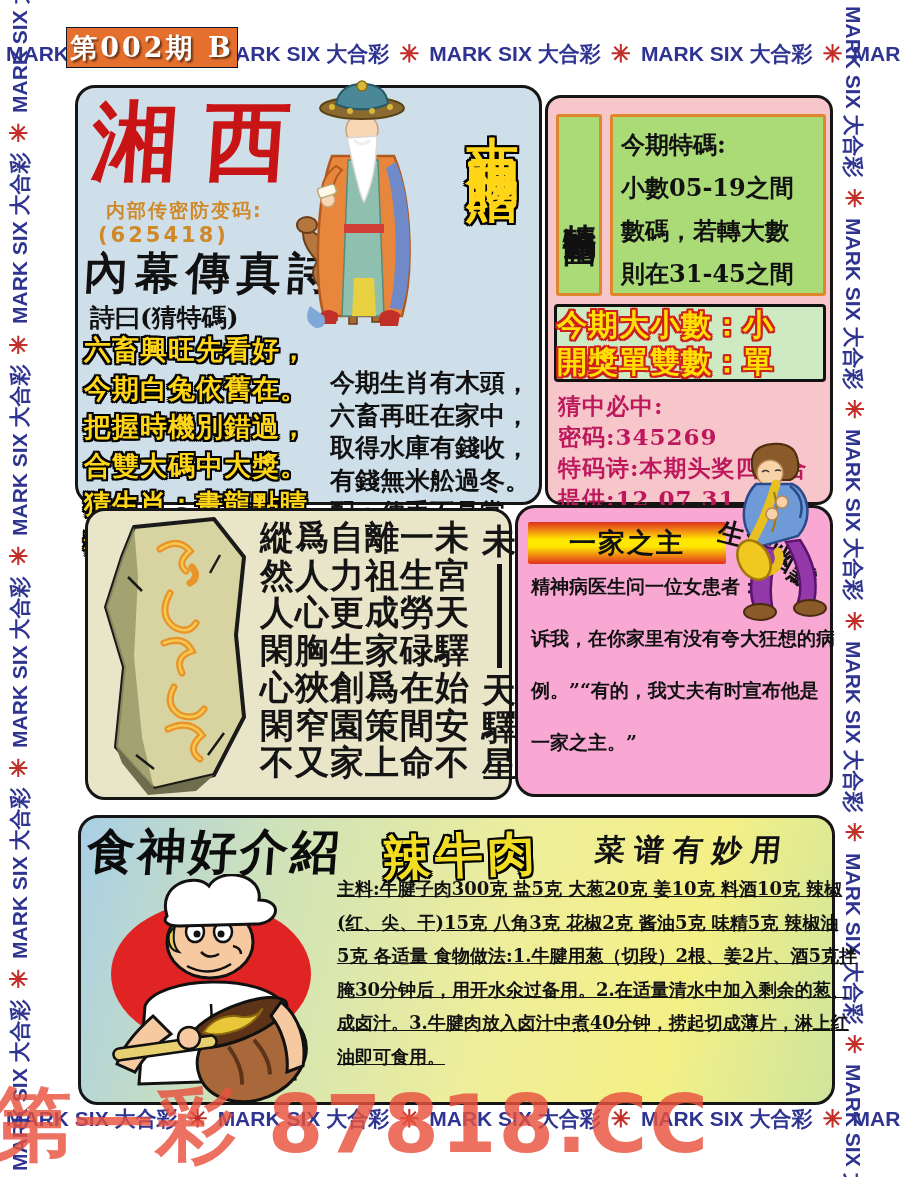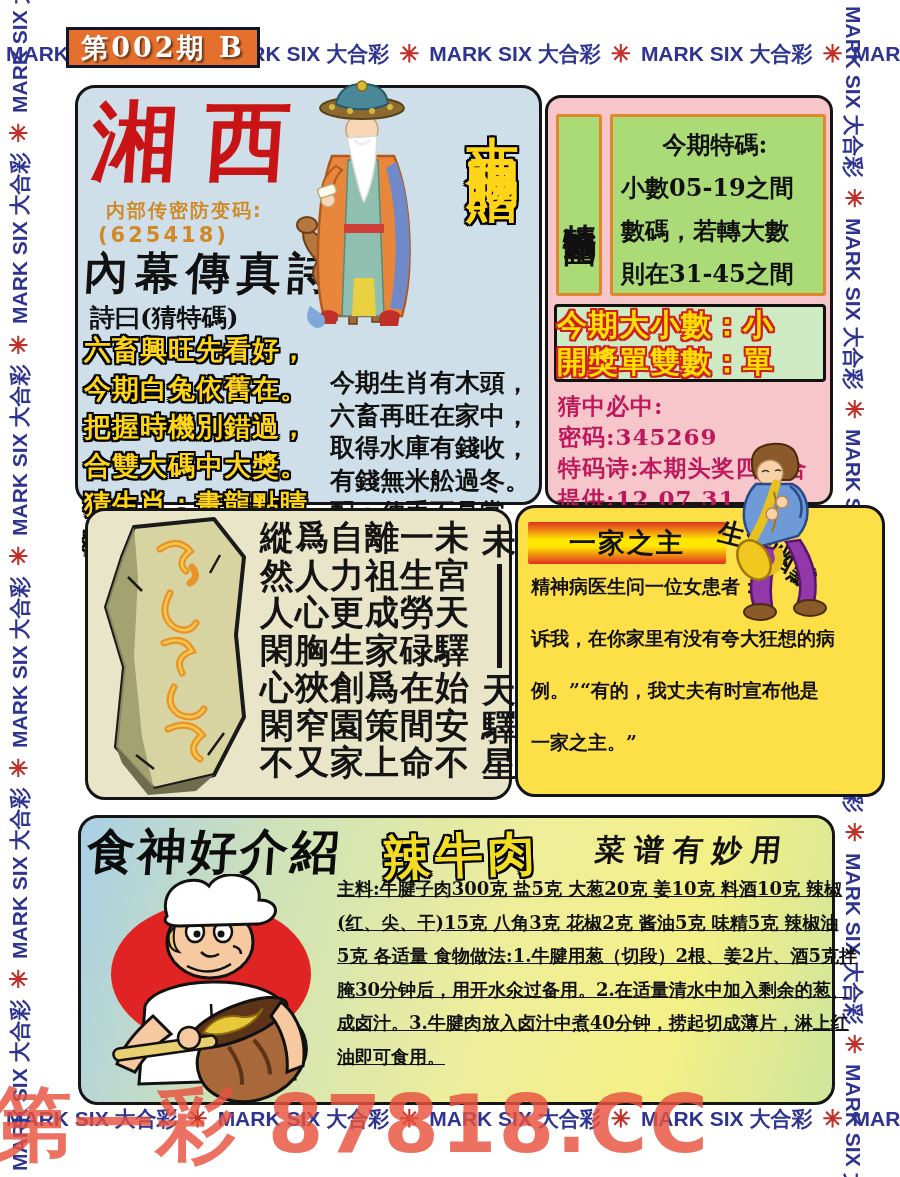--- a/index.html
+++ b/index.html
@@ -13,31 +13,31 @@
   .strip-bottom { left:0; top:1103px; width:900px; }
   .strip-v { width:30px; writing-mode:vertical-rl; text-orientation:sideways; line-height:30px; }
   .strip-left { left:4px; top:0; height:1177px; transform:rotate(180deg); }
   .strip-right { left:839px; top:0; height:1177px; }
   .bu { margin:0 6px; }
   .strip-v .bu { margin:6px 0; }
   .bf { color:#c22f28; font-size:24px; margin:0 4px; }
   .strip-v .bf { margin:4px 0; }
 
   
-  .issue-badge { position:absolute; left:66px; top:27px; width:194px; height:41px; background:#e5702e;
-    border:3px solid #0f172a; color:#fff; font:bold 27px "DejaVu Serif", serif; letter-spacing:3px;
+  .issue-badge { position:absolute; left:66px; top:27px; width:172px; height:41px; background:#e5702e;
+    border:1px solid #0f172a; color:#fff; font:bold 27px "DejaVu Serif", serif; letter-spacing:3px;
     display:flex; align-items:center; justify-content:center; z-index:12;
     text-shadow:2px 2px 2px rgba(0,0,0,.55); }
 
   
   .panel { position:absolute; border:3.5px solid #151515; border-radius:20px; }
   .panel-xiangxi { left:75px; top:85px; width:467px; height:420px; background:#cfdfe9; overflow:visible; }
   .panel-special { left:545px; top:95px; width:288px; height:410px; background:#f7c6cb; border-radius:16px; }
   .panel-puzzle  { left:85px;  top:508px; width:427px; height:292px; background:#e9e5c9; }
-  .panel-joke    { left:515px; top:505px; width:370px; height:292px; background:#fde047; }
+  .panel-joke    { left:515px; top:505px; width:318px; height:292px; background:#f9a8d4; }
   .panel-recipe  { left:78px;  top:815px; width:757px; height:290px;
       background:linear-gradient(105deg,#a9cfe6 0%,#cfe2b8 25%,#eeee9b 55%,#f4f086 78%,#cfe59c 100%); }
 
   .ol-black { text-shadow:-2px -2px 0 #000,2px -2px 0 #000,-2px 2px 0 #000,2px 2px 0 #000,-2px 0 0 #000,2px 0 0 #000,0 -2px 0 #000,0 2px 0 #000; }
   .ol-red   { text-shadow:-2px -2px 0 #cf1f1f,2px -2px 0 #cf1f1f,-2px 2px 0 #cf1f1f,2px 2px 0 #cf1f1f,-2px 0 0 #cf1f1f,2px 0 0 #cf1f1f,0 -2px 0 #cf1f1f,0 2px 0 #cf1f1f; }
 
   
   .xx-title { position:absolute; left:14px; top:-4px; font:bold 86px "DejaVu Serif", serif; color:#c81414; letter-spacing:26px; transform:skewX(-4deg); }
   .xx-code-label { position:absolute; left:28px; top:110px; font:bold 19px "DejaVu Sans", sans-serif; color:#cf8929; letter-spacing:2px; }
   .xx-code-value { position:absolute; left:20px; top:135px; font:bold 21px "DejaVu Sans", sans-serif; color:#cf8929; letter-spacing:3px; }
@@ -49,21 +49,21 @@
   .xx-poem2-h { position:absolute; left:255px; top:247px; font:bold 24px "DejaVu Serif", serif; color:#111; }
   .xx-poem2 { position:absolute; left:252px; top:279px; font:bold 25px "DejaVu Serif", serif; color:#111; line-height:32.5px; }
   .god-svg { position:absolute; left:196px; top:-10px; z-index:6; }
 
   
   .greenbox { position:absolute; background:#abdb77; border:3px solid #e0862c; border-radius:3px; }
   .sp-range-title { left:8px; top:16px; width:46px; height:182px; display:flex; align-items:center; justify-content:center;
       writing-mode:vertical-rl; text-orientation:upright; font:bold 33px "DejaVu Sans", sans-serif; color:#111; letter-spacing:4px; }
   .sp-range-box { left:62px; top:16px; width:216px; height:182px; padding:6px 8px; }
   .sp-range-box div { font:bold 24px "DejaVu Serif", serif; color:#111; line-height:43px; }
-  .sp-range-box div:first-child { text-align:center; padding-right:6px; }
+  .sp-range-box div:first-child { text-align:left; padding-right:6px; }
   .sp-size-box { position:absolute; left:6px; top:206px; width:272px; height:78px; background:#cdeac2; border:3px solid #111;
       border-radius:4px; display:flex; flex-direction:column; justify-content:center; }
   .sp-size-box div { font:bold 30px "DejaVu Sans", sans-serif; color:#ffe000; line-height:37px; letter-spacing:1px; }
   .sp-red { position:absolute; left:10px; top:292px; }
   .sp-red div { font:bold 23px "DejaVu Serif", serif; color:#be185d; line-height:31px; letter-spacing:1px; }
 
   
   .pz-lines { position:absolute; left:172px; top:8px; }
   .pz-lines div { font:bold 34px "DejaVu Serif", serif; color:#141414; line-height:37.5px; letter-spacing:1px; }
   .pz-side { position:absolute; left:394px; top:12px; display:flex; flex-direction:column; align-items:center; }

